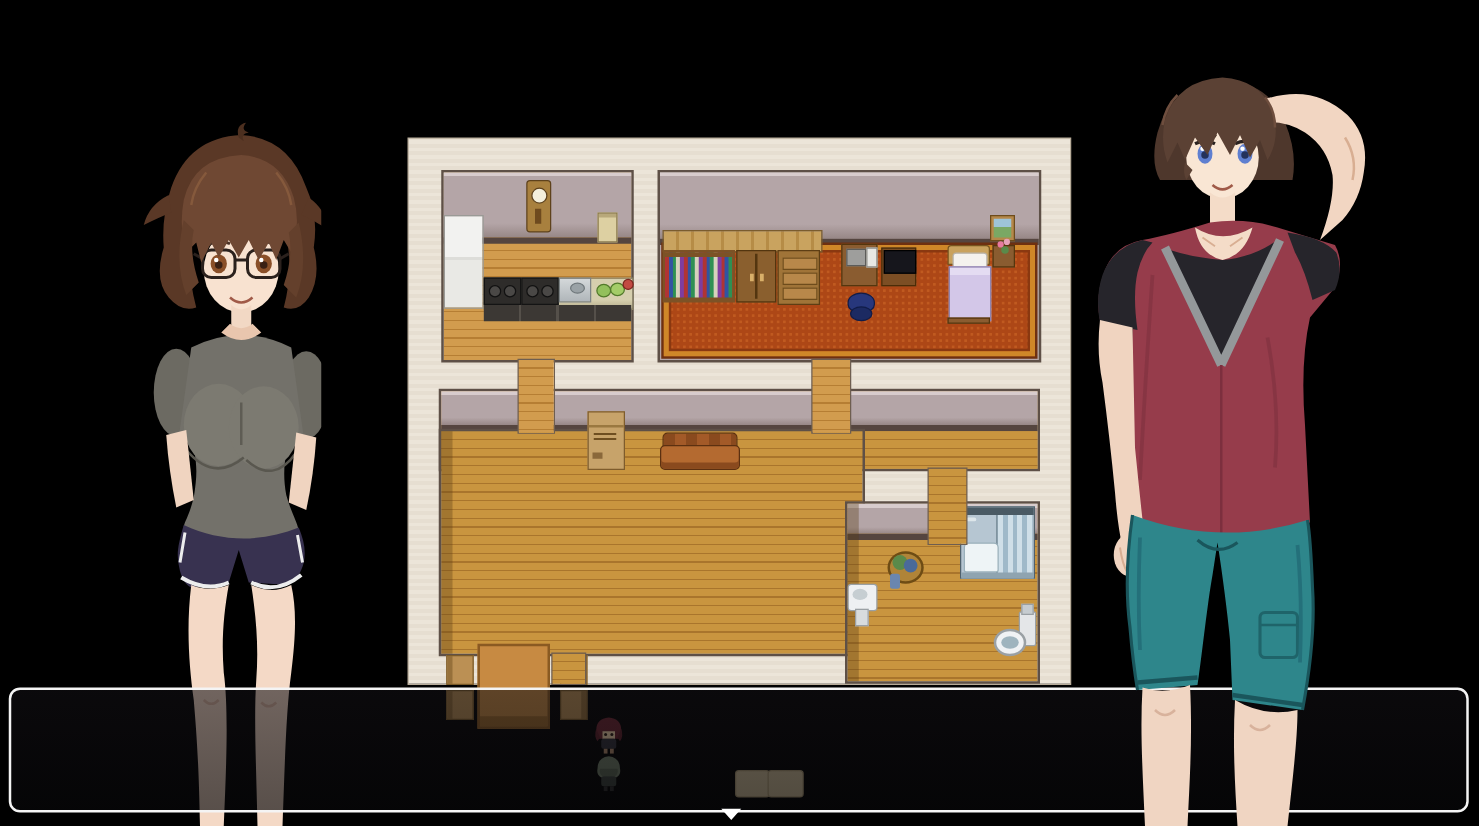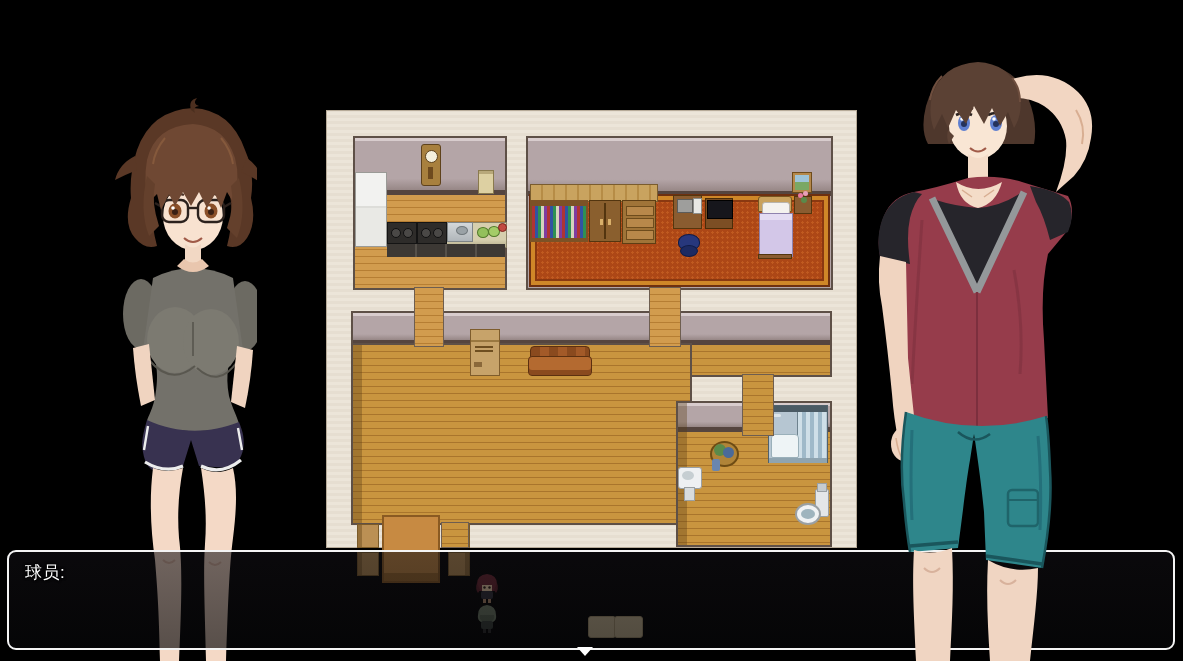--- a/index.html
+++ b/index.html
@@ -247,21 +247,20 @@
       <div style="position:absolute;left:117px;top:86px;width:33px;height:44px;">
         <div style="position:absolute;left:20px;top:0;width:12px;height:26px;background:#e4e6e8;border:1px solid #9aa0a4;border-radius:2px;"></div>
         <div style="position:absolute;left:22px;top:-6px;width:8px;height:7px;background:#c6ccd0;border:1px solid #9aa0a4;"></div>
         <div style="position:absolute;left:0px;top:14px;width:26px;height:22px;border-radius:50%;background:#f0f2f4;border:2px solid #9aa0a4;box-sizing:border-box;"></div>
         <div style="position:absolute;left:6px;top:20px;width:14px;height:10px;border-radius:50%;background:#9fb4be;"></div>
       </div>
     </div>
   </div>
 
   <div class="abs dialog">
-    <div class="speaker">球员:</div>
   </div>
   <div class="abs pause-cursor"></div>
 
   <svg class="abs bust-right" width="258" height="621" viewBox="0 0 258 621">
     <path d="M116 24 Q74 28 64 66 Q58 90 66 104 L172 104 Q176 82 166 58 Q154 26 116 24 Z" fill="#4e372c"></path>
     <g>
       <path d="M148 40 Q188 26 216 52 Q234 70 229 98 Q226 120 212 136 L194 152 Q206 120 204 100 Q200 78 182 66 Q166 56 146 58 Z" fill="#f2d6c2"></path>
       <path d="M214 70 Q224 86 220 104" stroke="#d8ae92" stroke-width="2" fill="none"></path>
     </g>
     <ellipse cx="116" cy="86" rx="29" ry="33" fill="#f9e6d4"></ellipse>

